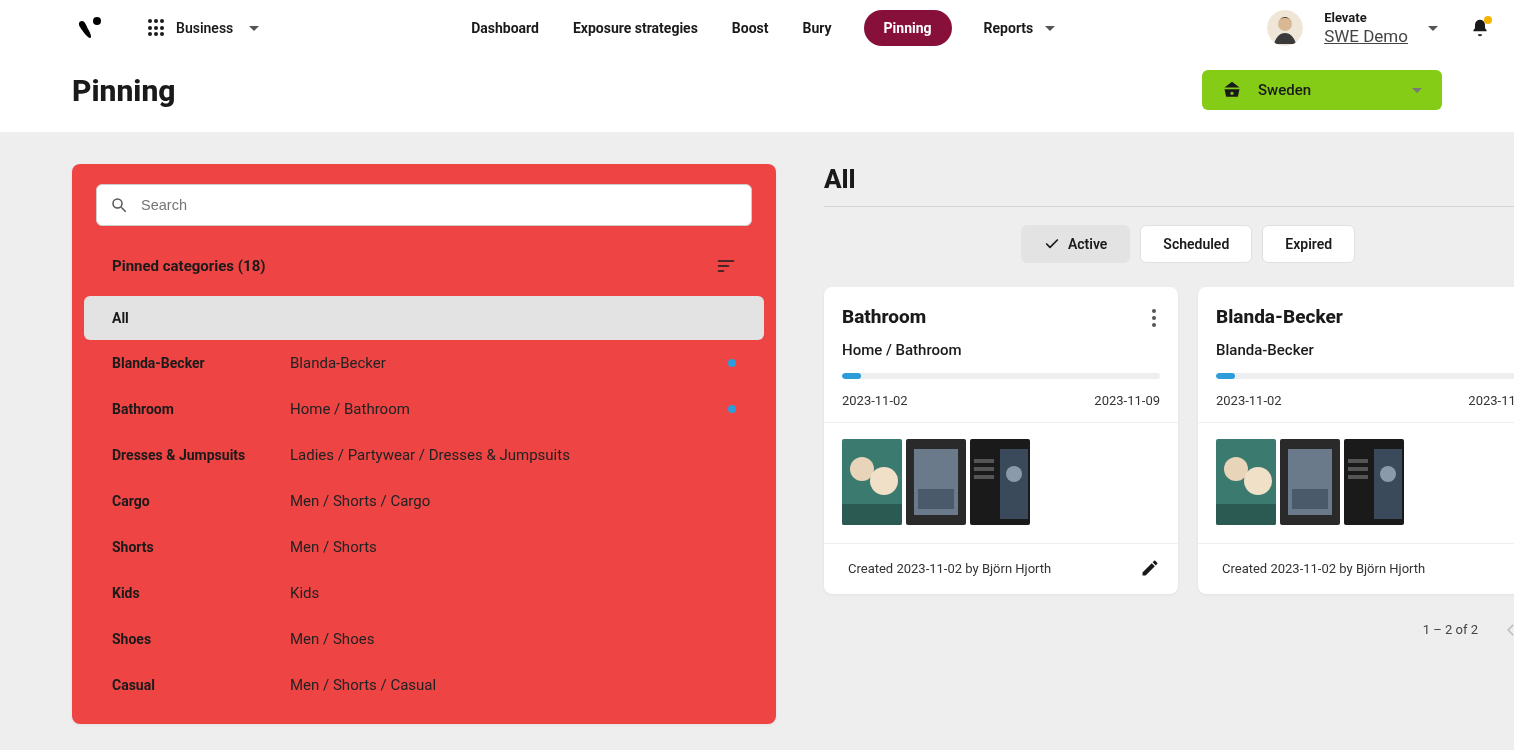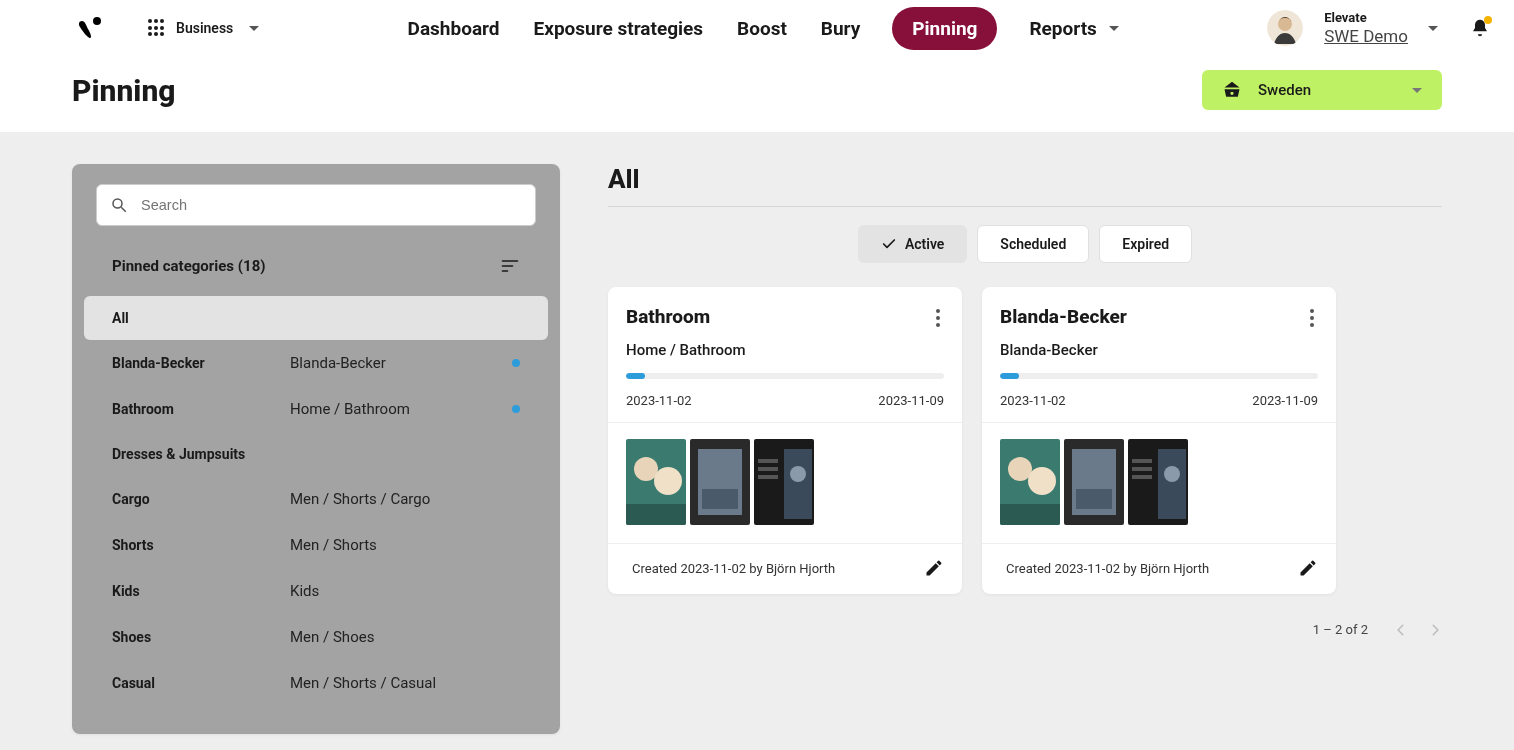--- a/index.html
+++ b/index.html
@@ -28,21 +28,21 @@
       margin-left: 52px;
     }
     .logo svg { display: block; }
     .apps-area { display: flex; align-items: center; gap: 10px; margin-left: 40px; }
     .apps-icon { display: flex; flex-wrap: wrap; width: 18px; height: 18px; gap: 2px; }
     .apps-icon span { width: 4px; height: 4px; border-radius: 50%; background: #1a1a1a; }
     .apps-label { font-weight: 600; font-size: 14px; }
     .caret-icon { width: 0; height: 0; border-left: 5px solid transparent; border-right: 5px solid transparent; border-top: 5px solid #555; margin-left: 6px; }
 
     .main-nav { display: flex; align-items: center; gap: 30px; margin: 0 auto; }
-    .nav-item { font-weight: 700; font-size: 19px; cursor: pointer; display: flex; align-items: center; gap: 6px; padding: 0 2px; }
+    .nav-item { font-weight: 700; font-size: 14px; cursor: pointer; display: flex; align-items: center; gap: 6px; padding: 0 2px; }
     .nav-item.pill { background: #86103a; color: #fff; padding: 10px 20px; border-radius: 999px; }
 
     .account-area { display: flex; align-items: center; gap: 14px; }
     .avatar-svg { width:36px; height:36px; border-radius:50%; display:block; }
     .account-text { display: flex; flex-direction: column; line-height: 1.2; margin-left: 7px; }
     .account-text .line1 { font-weight: 700; font-size: 13px; }
     .account-text .line2 { font-size: 17px; color: #444; text-decoration: underline; }
     .bell-wrap { position: relative; margin-left: 18px; }
     .bell-icon svg { display: block; }
     .bell-dot { position: absolute; top: -2px; right: -2px; width: 8px; height: 8px; border-radius: 50%; background: #f5b300; }
@@ -50,45 +50,45 @@
     
     .title-row {
       background: #fff;
       display: flex;
       align-items: center;
       justify-content: space-between;
       padding: 14px 72px 22px 72px;
     }
     .page-title { font-size: 30px; font-weight: 800; }
     .market-selector {
-      background: #bef264;
+      background: #84cc16;
       border-radius: 6px;
       padding: 10px 20px;
       display: flex;
       align-items: center;
       gap: 16px;
       min-width: 240px;
       justify-content: space-between;
     }
     .market-left { display: flex; align-items: center; gap: 16px; }
     .basket-icon svg { display: block; }
     .market-name { font-size: 15px; font-weight: 500; }
     .caret-icon-sm { width: 0; height: 0; border-left: 5px solid transparent; border-right: 5px solid transparent; border-top: 5px solid #777; }
 
     
     .content { display: flex; gap: 48px; padding: 32px 72px; align-items: flex-start; }
 
     
     .sidebar-card {
-      background: #a3a3a3;
+      background: #ef4444;
       border-radius: 8px;
-      width: 488px;
+      width: 704px;
       flex-shrink: 0;
       box-shadow: 0 1px 3px rgba(0,0,0,0.06);
-      padding-bottom: 28px;
+      padding-bottom: 16px;
     }
     .search-wrap { padding: 20px 24px 12px 24px; }
     .search-input {
       width: 100%;
       border: 1px solid #ccc;
       border-radius: 6px;
       padding: 12px 14px 12px 44px;
       font-size: 14.5px;
       background: #fff;
     }
@@ -276,20 +276,21 @@
         <span class="cat-path">Blanda-Becker</span>
         <span class="cat-dot"></span>
       </div>
       <div class="cat-row">
         <span class="cat-name">Bathroom</span>
         <span class="cat-path">Home / Bathroom</span>
         <span class="cat-dot"></span>
       </div>
       <div class="cat-row">
         <span class="cat-name">Dresses &amp; Jumpsuits</span>
+        <span class="cat-path">Ladies / Partywear / Dresses &amp; Jumpsuits</span>
       </div>
       <div class="cat-row">
         <span class="cat-name">Cargo</span>
         <span class="cat-path">Men / Shorts / Cargo</span>
       </div>
       <div class="cat-row">
         <span class="cat-name">Shorts</span>
         <span class="cat-path">Men / Shorts</span>
       </div>
       <div class="cat-row">

